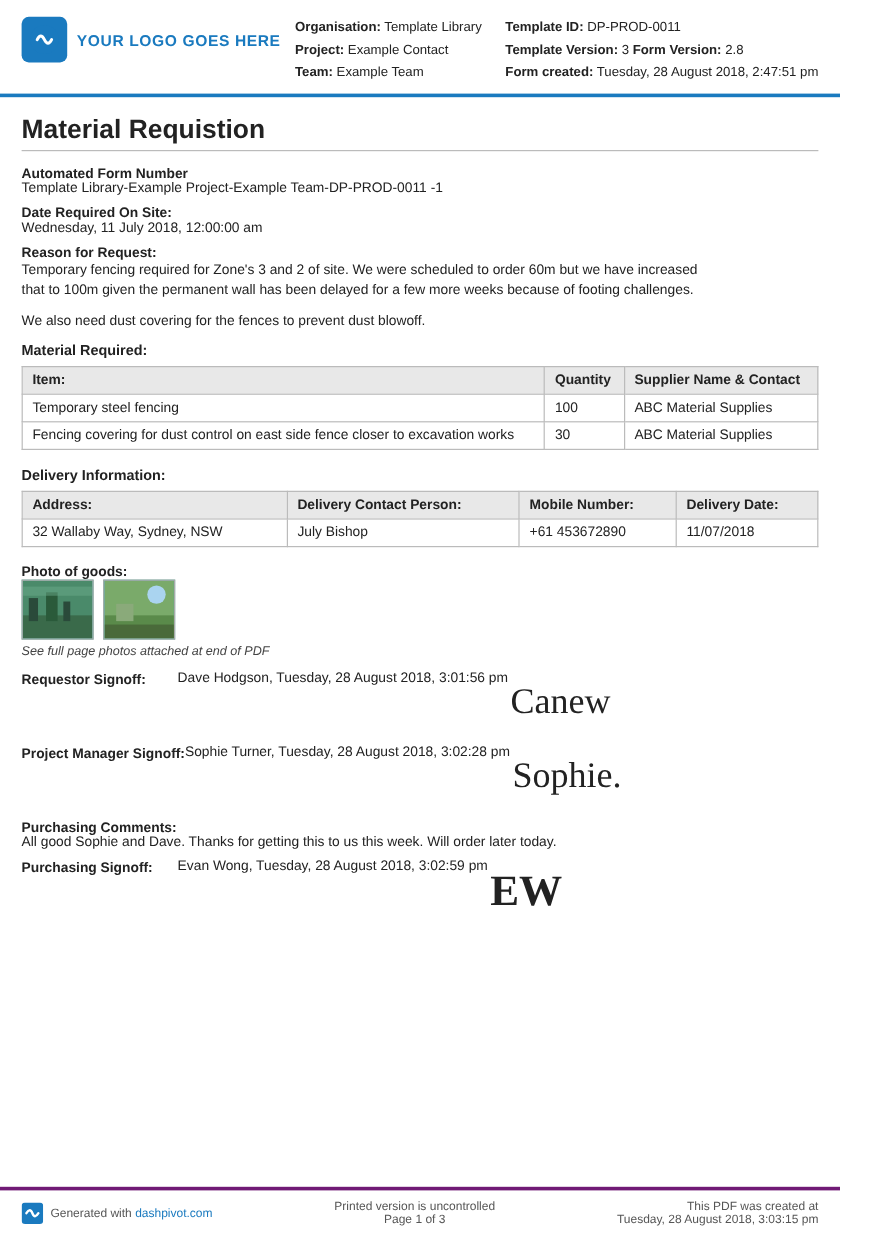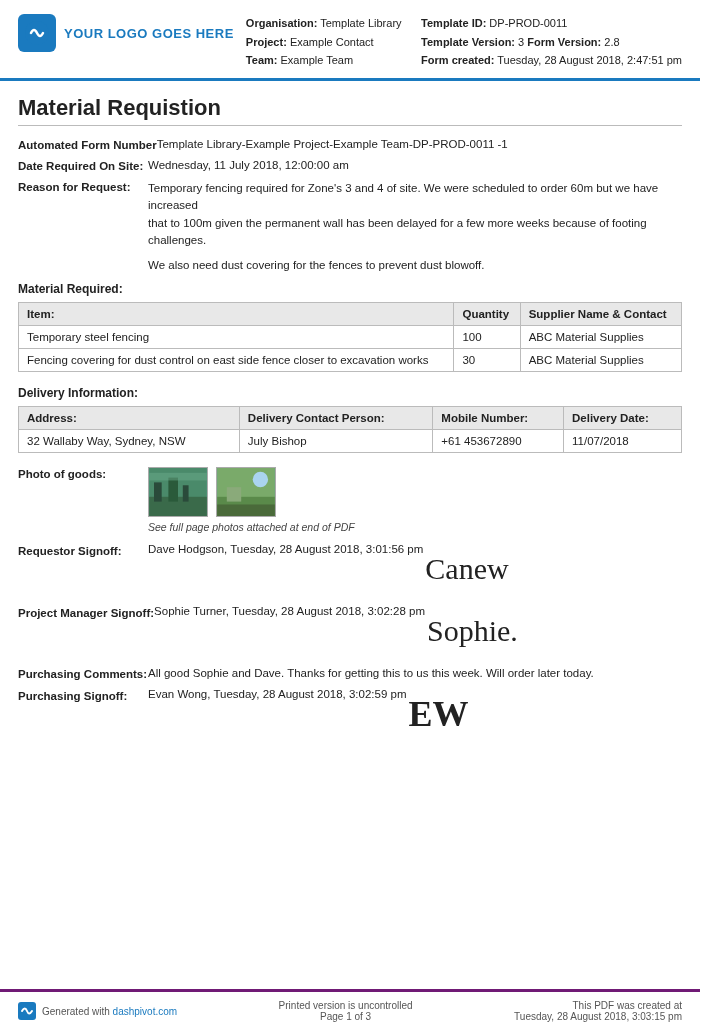--- a/index.html
+++ b/index.html
@@ -71,20 +71,21 @@
       font-weight: bold;
       color: #222;
       margin-bottom: 12px;
       border-bottom: 1px solid #bbb;
       padding-bottom: 4px;
     }
     .form-row {
       display: flex;
       margin-bottom: 8px;
       align-items: flex-start;
+      flex-direction: column;
     }
     .form-label {
       font-weight: bold;
       font-size: 11.5px;
       min-width: 130px;
       padding-top: 1px;
     }
     .form-value {
       font-size: 11.5px;
       flex: 1;
@@ -278,21 +279,21 @@
     </div>
 
     <div class="form-row">
       <div class="form-label">Date Required On Site:</div>
       <div class="form-value">Wednesday, 11 July 2018, 12:00:00 am</div>
     </div>
 
     <div class="form-row">
       <div class="form-label">Reason for Request:</div>
       <div class="form-value">
-        <div class="reason-text">Temporary fencing required for Zone's 3 and 4 of site. We were scheduled to order 60m but we have increased</div>
+        <div class="reason-text">Temporary fencing required for Zone's 3 and 2 of site. We were scheduled to order 60m but we have increased</div>
         <div class="reason-text">that to 100m given the permanent wall has been delayed for a few more weeks because of footing challenges.</div>
         <div class="reason-text" style="margin-top:8px;">We also need dust covering for the fences to prevent dust blowoff.</div>
       </div>
     </div>
 
     <div class="section-title">Material Required:</div>
     <table>
       <thead>
         <tr>
           <th>Item:</th>

